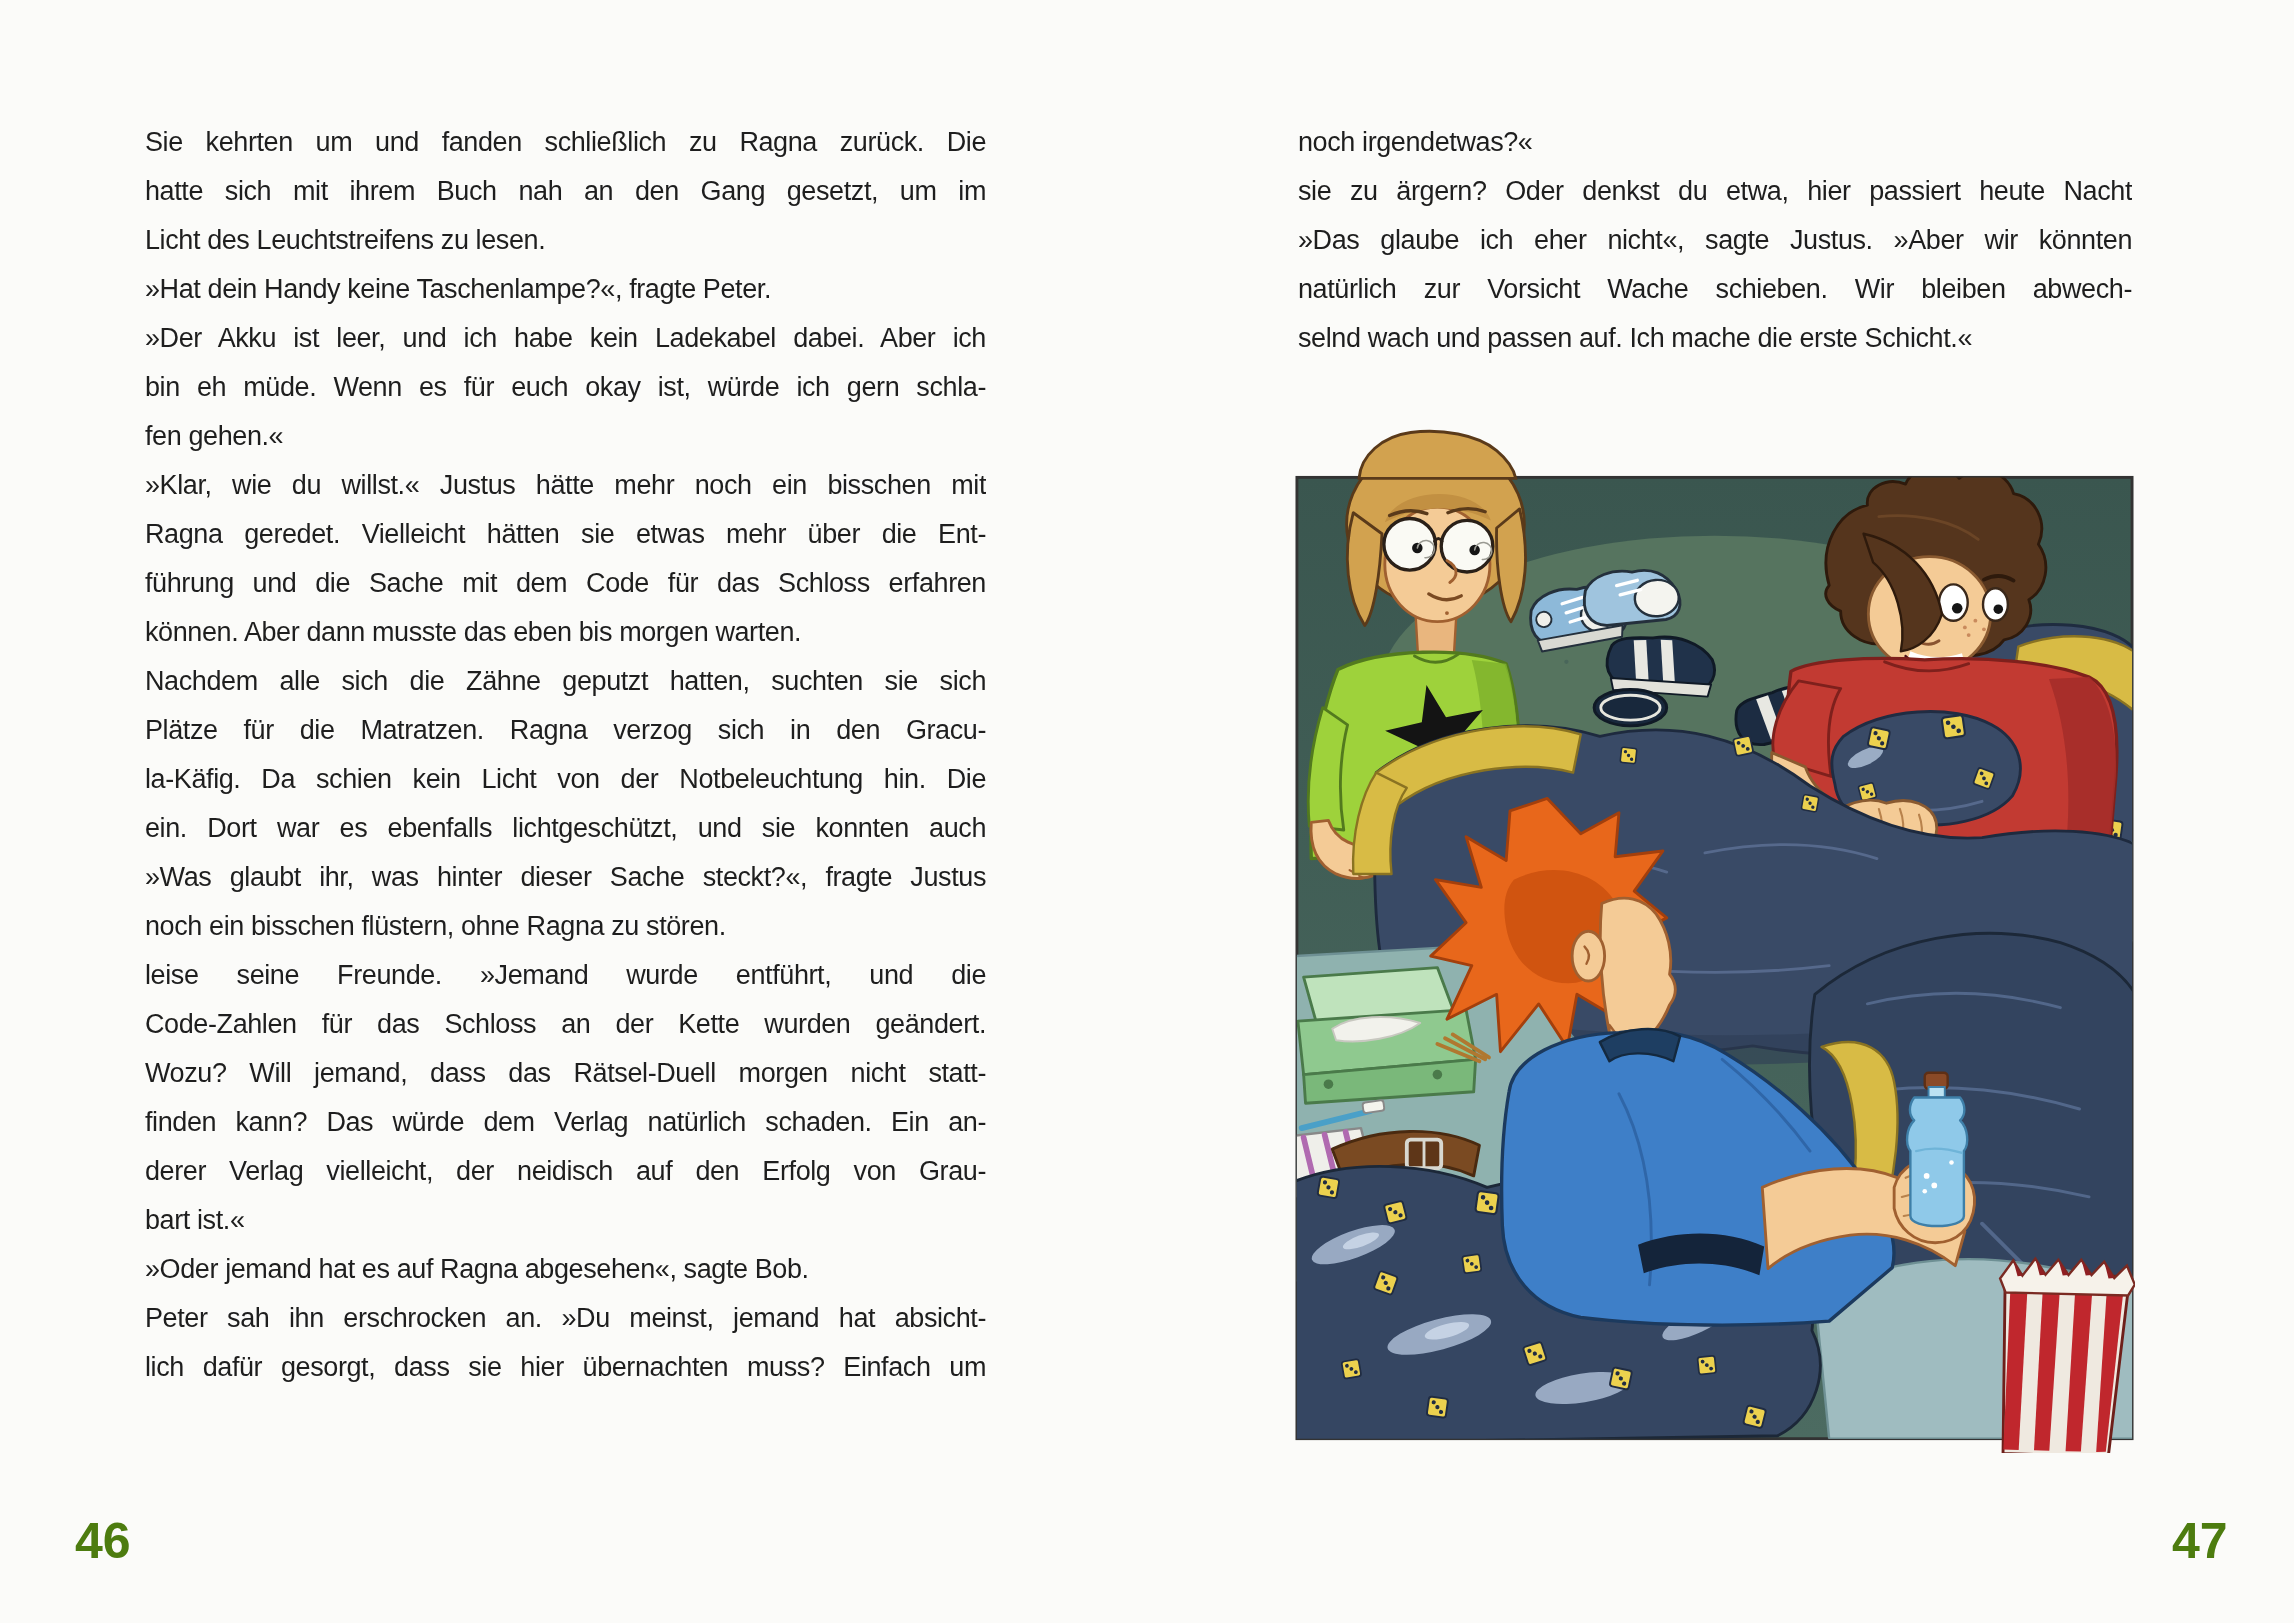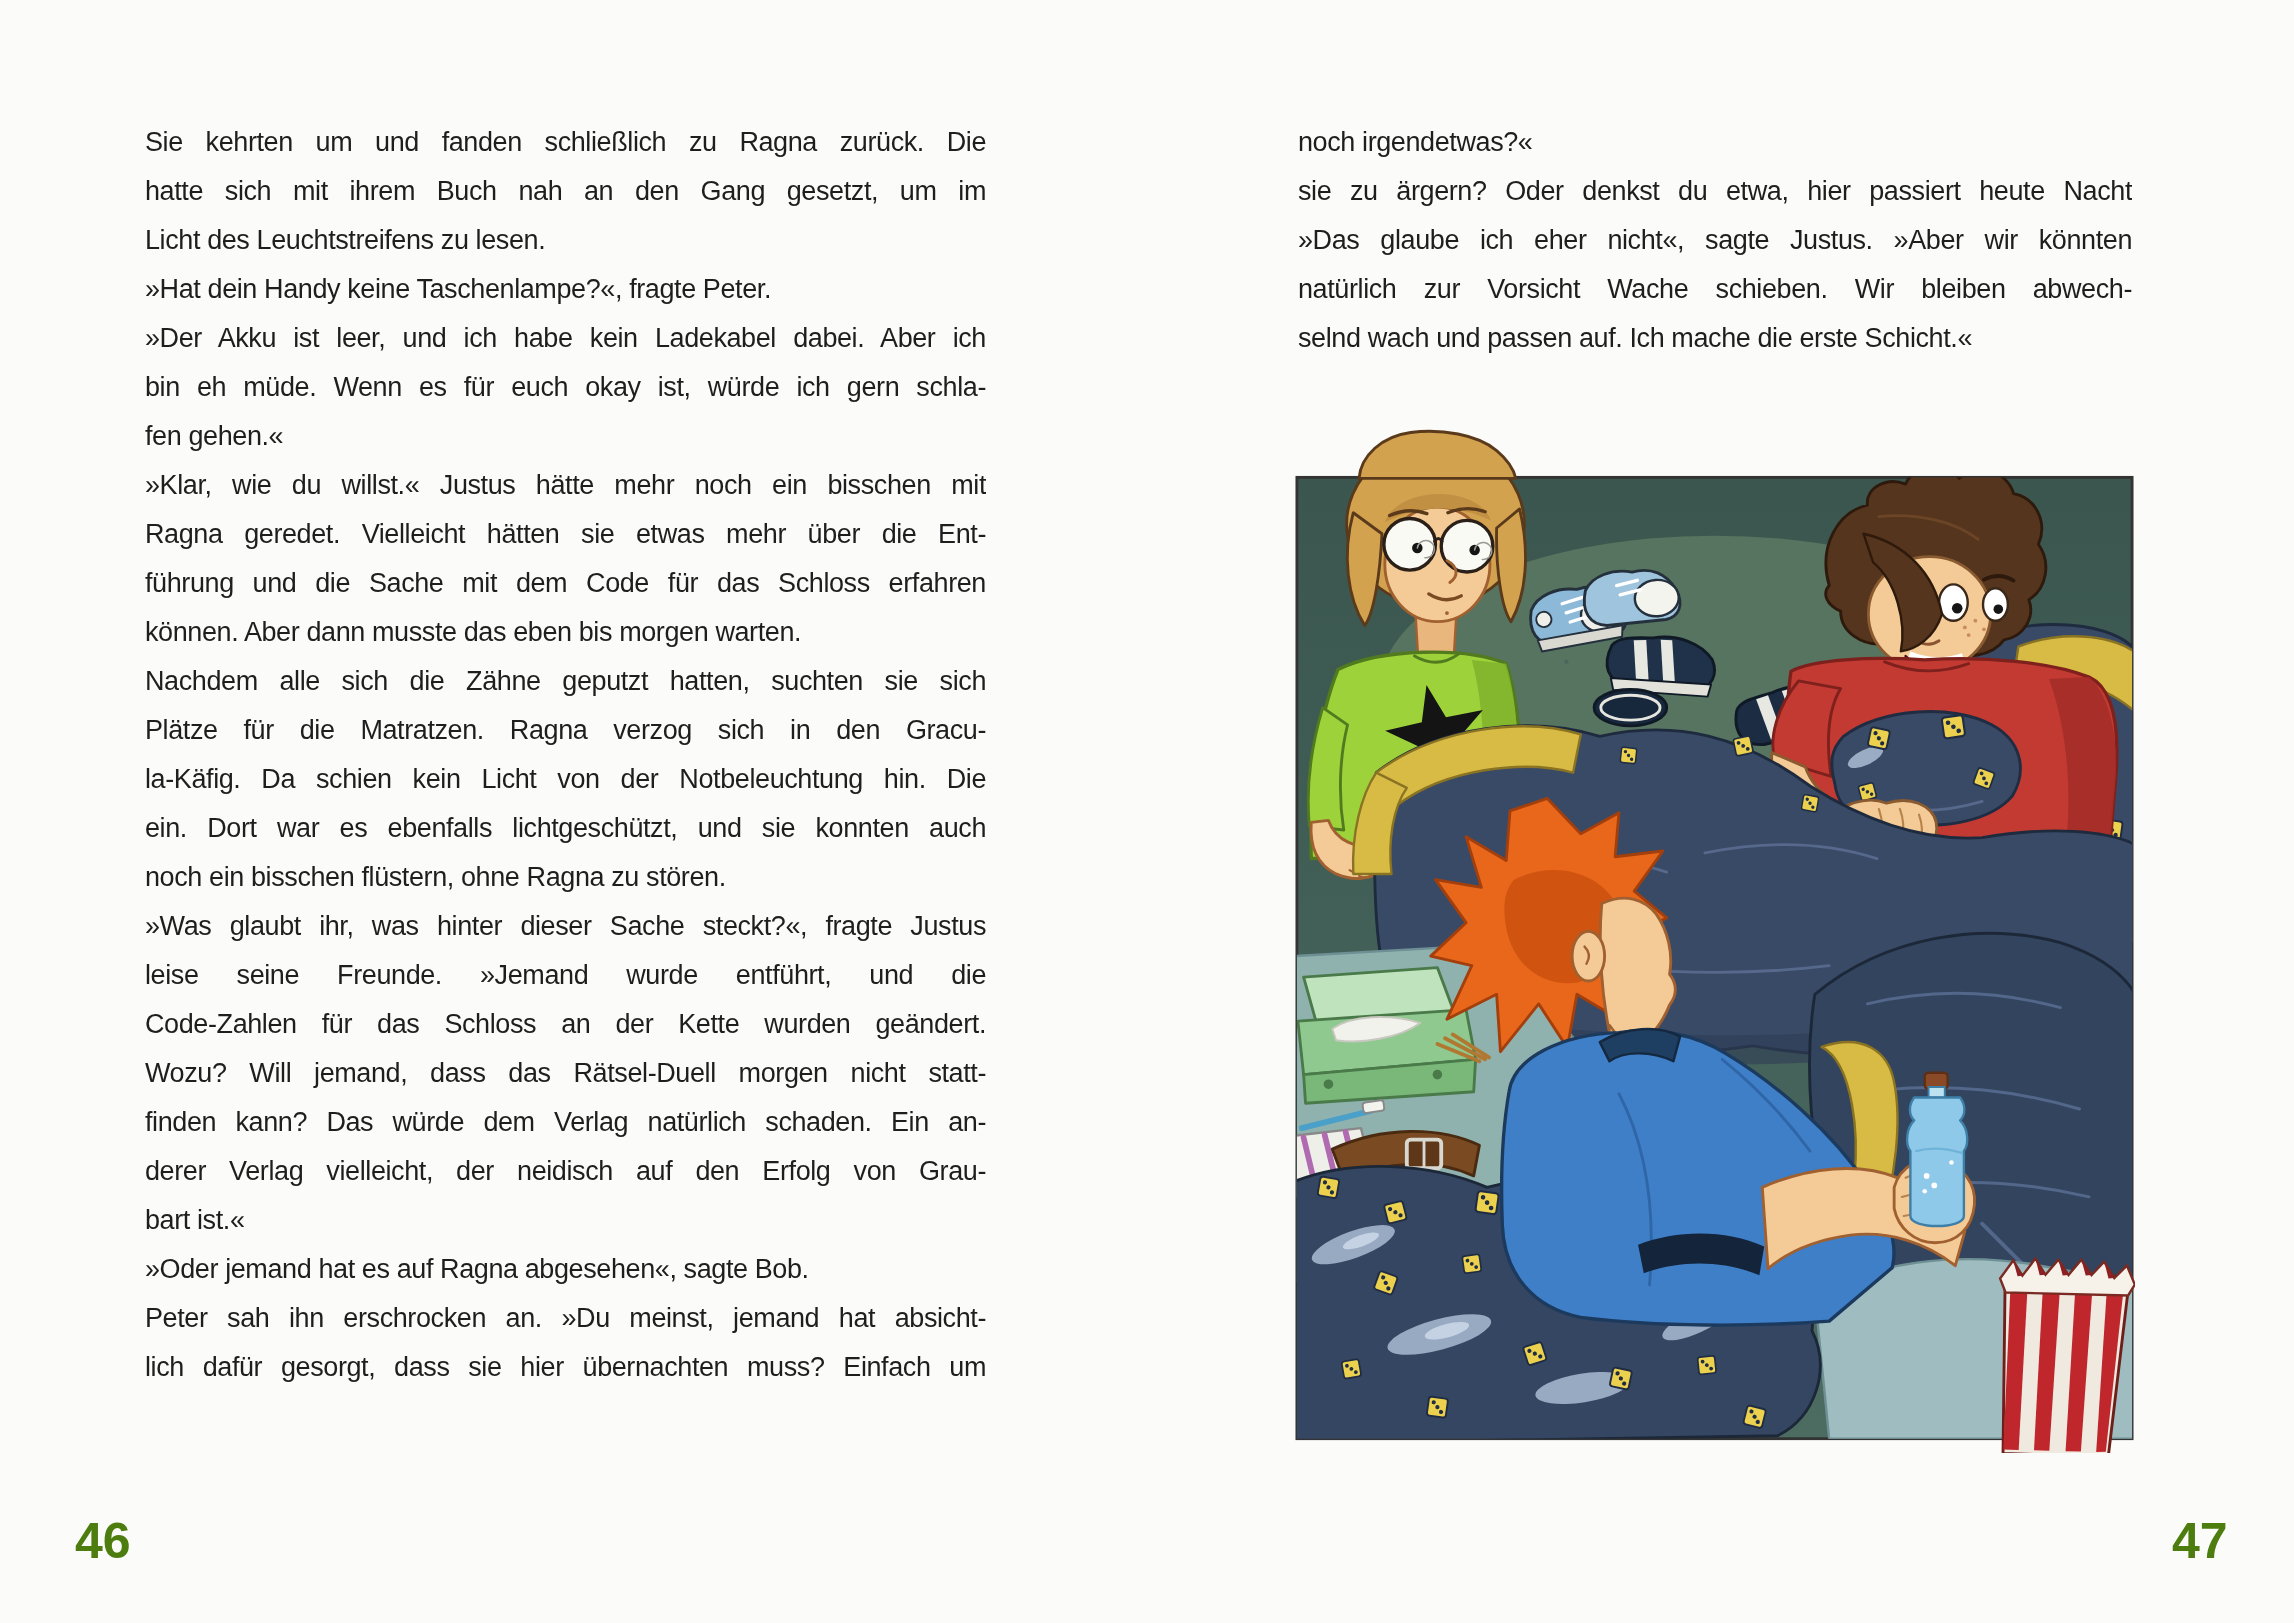--- a/index.html
+++ b/index.html
@@ -73,22 +73,22 @@
       <div class="line">bin eh müde. Wenn es für euch okay ist, würde ich gern schla-</div>
       <div class="line flush">fen gehen.«</div>
       <div class="line">»Klar, wie du willst.« Justus hätte mehr noch ein bisschen mit</div>
       <div class="line">Ragna geredet. Vielleicht hätten sie etwas mehr über die Ent-</div>
       <div class="line">führung und die Sache mit dem Code für das Schloss erfahren</div>
       <div class="line flush">können. Aber dann musste das eben bis morgen warten.</div>
       <div class="line">Nachdem alle sich die Zähne geputzt hatten, suchten sie sich</div>
       <div class="line">Plätze für die Matratzen. Ragna verzog sich in den Gracu-</div>
       <div class="line">la-Käfig. Da schien kein Licht von der Notbeleuchtung hin. Die</div>
       <div class="line">ein. Dort war es ebenfalls lichtgeschützt, und sie konnten auch</div>
+      <div class="line">»Was glaubt ihr, was hinter dieser Sache steckt?«, fragte Justus</div>
       <div class="line flush">noch ein bisschen flüstern, ohne Ragna zu stören.</div>
-      <div class="line">»Was glaubt ihr, was hinter dieser Sache steckt?«, fragte Justus</div>
       <div class="line">leise seine Freunde. »Jemand wurde entführt, und die</div>
       <div class="line">Code-Zahlen für das Schloss an der Kette wurden geändert.</div>
       <div class="line">Wozu? Will jemand, dass das Rätsel-Duell morgen nicht statt-</div>
       <div class="line">finden kann? Das würde dem Verlag natürlich schaden. Ein an-</div>
       <div class="line">derer Verlag vielleicht, der neidisch auf den Erfolg von Grau-</div>
       <div class="line flush">bart ist.«</div>
       <div class="line flush">»Oder jemand hat es auf Ragna abgesehen«, sagte Bob.</div>
       <div class="line">Peter sah ihn erschrocken an. »Du meinst, jemand hat absicht-</div>
       <div class="line">lich dafür gesorgt, dass sie hier übernachten muss? Einfach um</div>
     </div>

